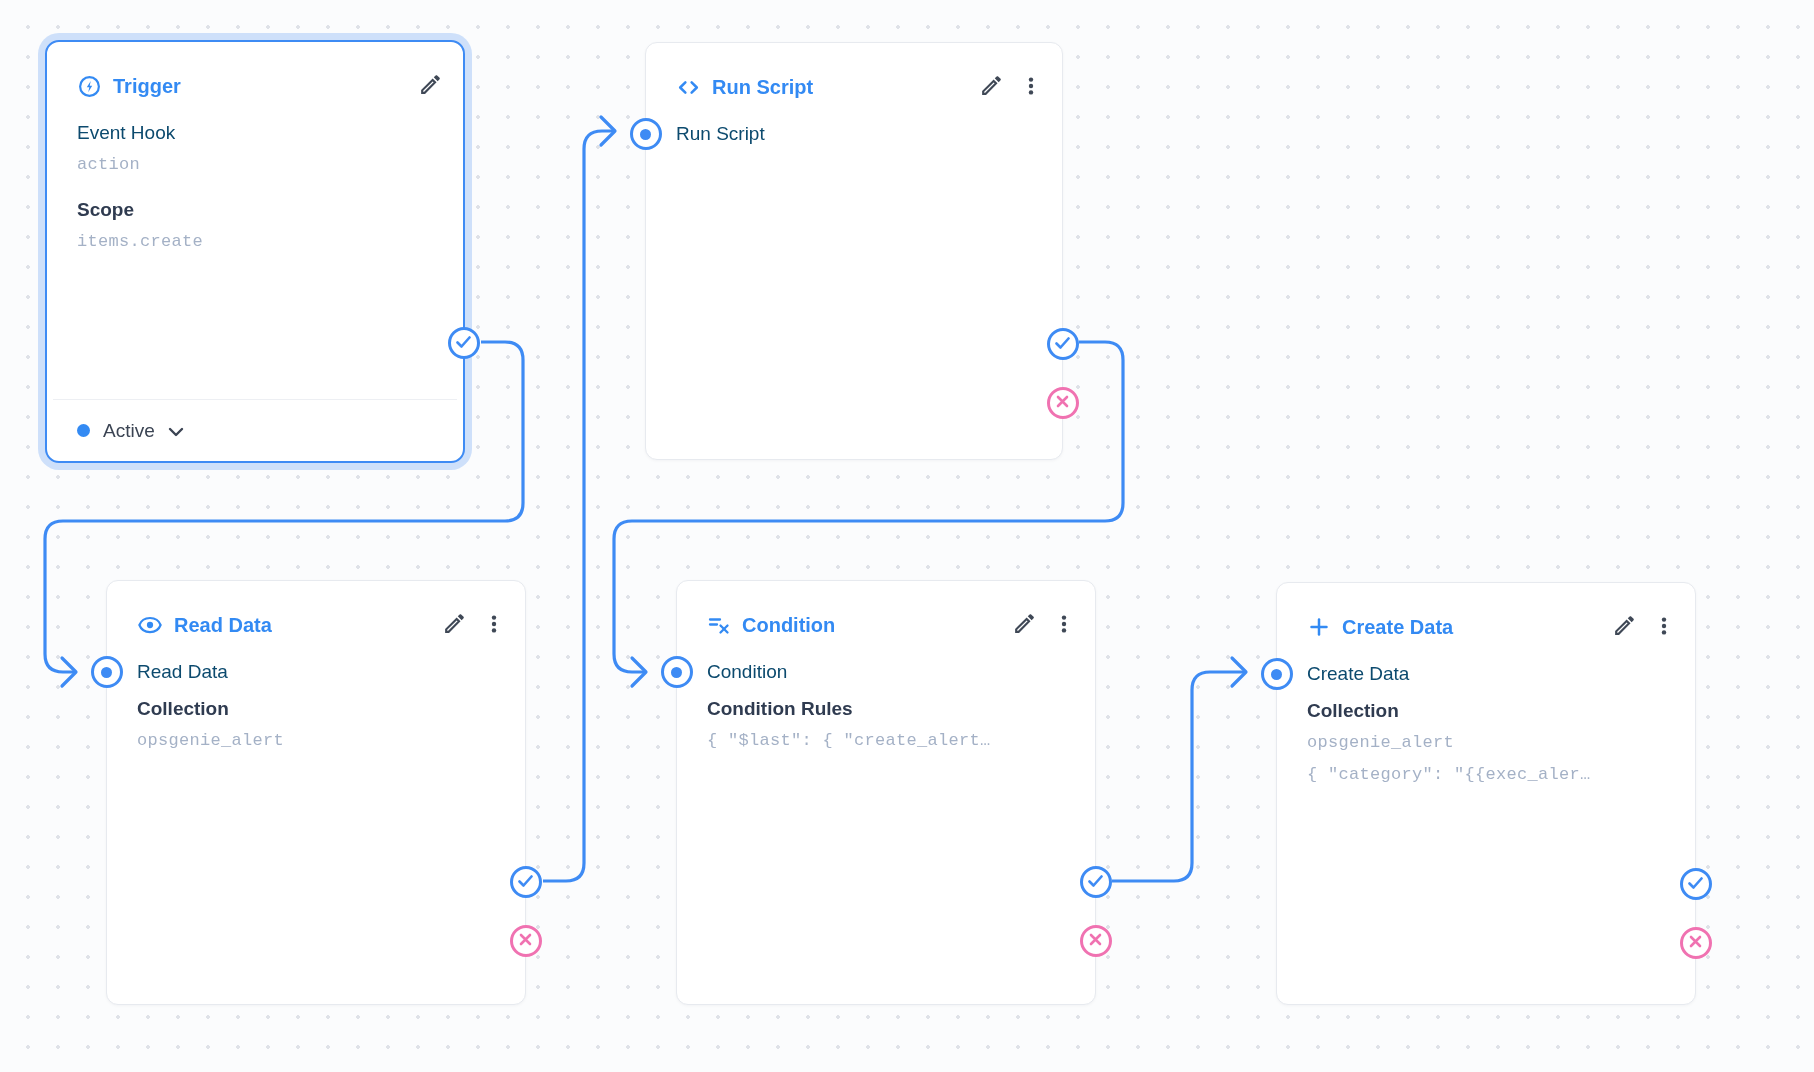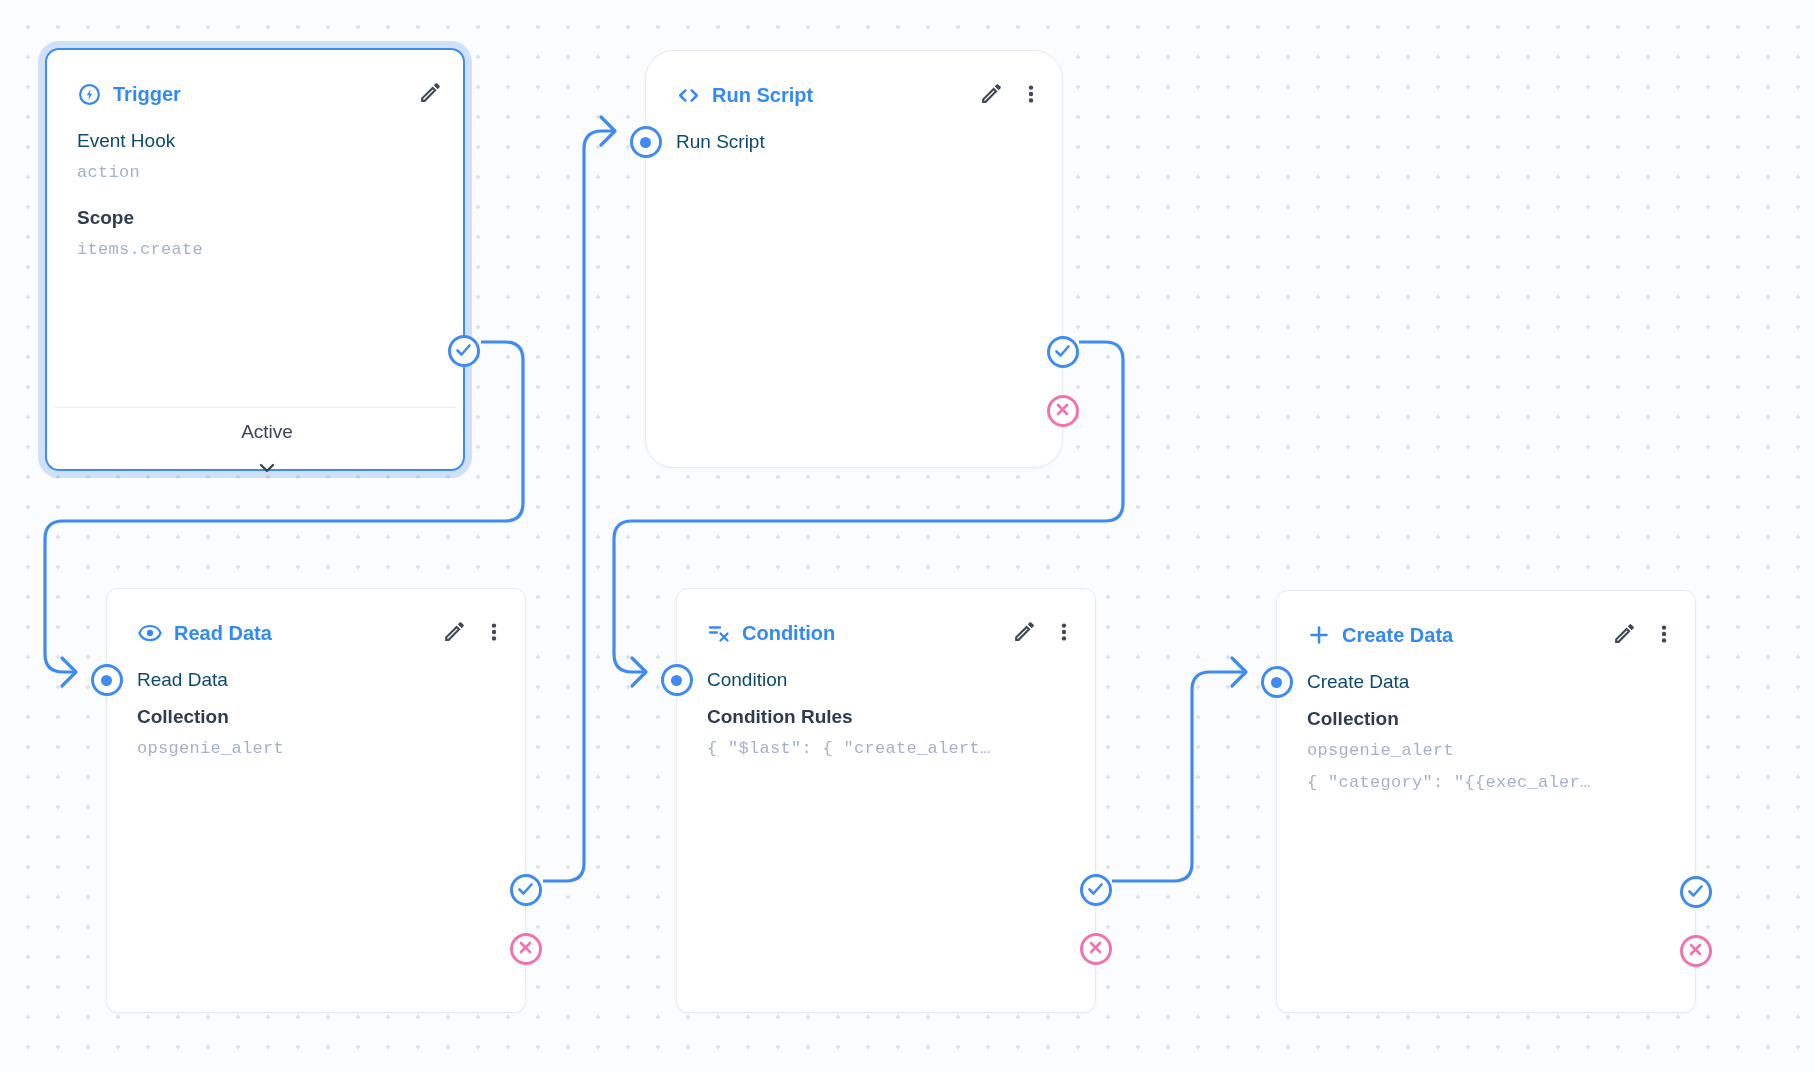--- a/index.html
+++ b/index.html
@@ -15,21 +15,20 @@
   }
 
   svg.wires { position:absolute; left:0; top:0; z-index:1; }
   .wire { fill:none; stroke:#3e8bf4; stroke-width:3.2; }
   .arrowhead { fill:none; stroke:#3e8bf4; stroke-width:3.2; stroke-linecap:round; stroke-linejoin:round; }
 
   .node {
     position:absolute; z-index:2; background:#ffffff;
     border:1.5px solid #e7eaef; border-radius:12px;
     box-shadow:0 1px 3px rgba(20,30,50,0.04);
-    margin-top:8px;
   }
   .node.selected {
     border:2.5px solid #3e8bf4; border-radius:14px;
     box-shadow:0 0 0 7px rgba(62,139,244,0.24);
   }
 
   .node-header {
     position:absolute; top:28px; left:30px; right:20px; height:32px;
     display:flex; align-items:center; justify-content:space-between;
   }
@@ -46,21 +45,21 @@
   .mono { font-family:Liberation Mono, monospace; font-size:17px; color:#a4b1c6;
           letter-spacing:0.3px; white-space:nowrap; overflow:hidden; }
   .mt-a { margin-top:7px; }
   .mt-b { margin-top:2px; }
   .mt-c { margin-top:15px; }
 
   .node-footer {
     position:absolute; left:6px; right:6px; bottom:0; height:62px;
     border-top:1.5px solid #edeff3;
     display:flex; align-items:center; gap:13px; padding-left:24px;
-    font-size:19px; color:#3b4453; cursor:pointer;flex-direction:column;
+    font-size:19px; color:#3b4453; cursor:pointer;
   }
   .status-dot { width:13px; height:13px; border-radius:50%; background:#338af3; }
 
   .port {
     position:absolute; width:32px; height:32px; border-radius:50%;
     background:#fff; display:flex; align-items:center; justify-content:center;
     z-index:3;
   }
   .port-in  { left:-16.5px; top:75px; border:3px solid #3e8bf4; }
   .port-in .in-dot { width:11px; height:11px; border-radius:50%; background:#3e8bf4; }
@@ -124,21 +123,21 @@
     </div>
     <div class="port port-out port-resolve out-resolve-pos">
       <span>
         <svg width="15" height="12" viewBox="0 0 15 12">
             <polyline points="1.5,6.5 5.5,10.5 13.5,1.5" fill="none" stroke="#3e8bf4" stroke-width="2.6" stroke-linecap="round" stroke-linejoin="round"></polyline>
           </svg>
       </span>
     </div>
   </div>
 
-  <div class="node" style="left:645px; top:42px; width:418px; height:418px;border-radius:29px;">
+  <div class="node" style="left:645px; top:42px; width:418px; height:418px;">
     <div class="node-header">
       <div class="node-title">
         <span>
           <svg width="25" height="25" viewBox="0 0 24 24" fill="none" stroke="#338af3" stroke-width="2.4" stroke-linecap="round" stroke-linejoin="round">
               <path d="M9 7 L4 12 L9 17"></path>
               <path d="M15 7 L20 12 L15 17"></path>
             </svg>
         </span>
         <span>Run Script</span>
       </div>

